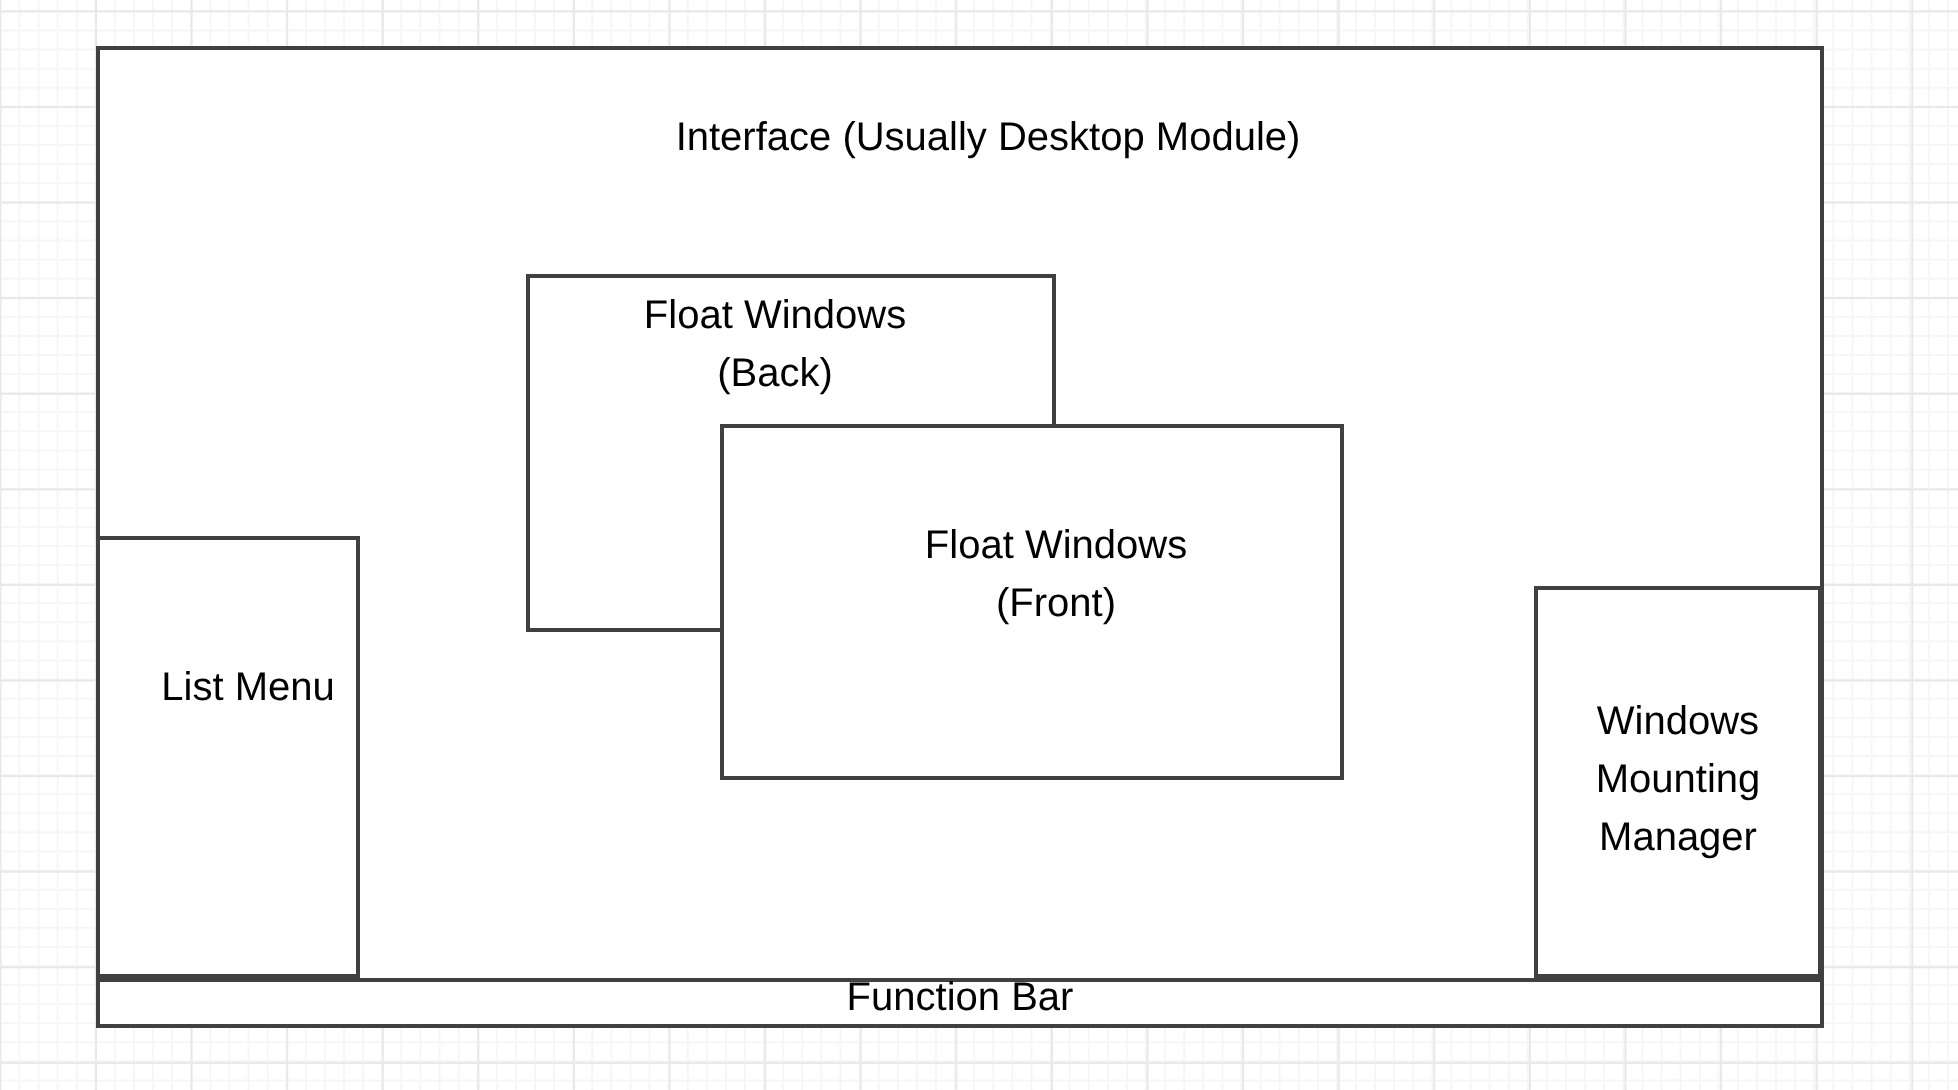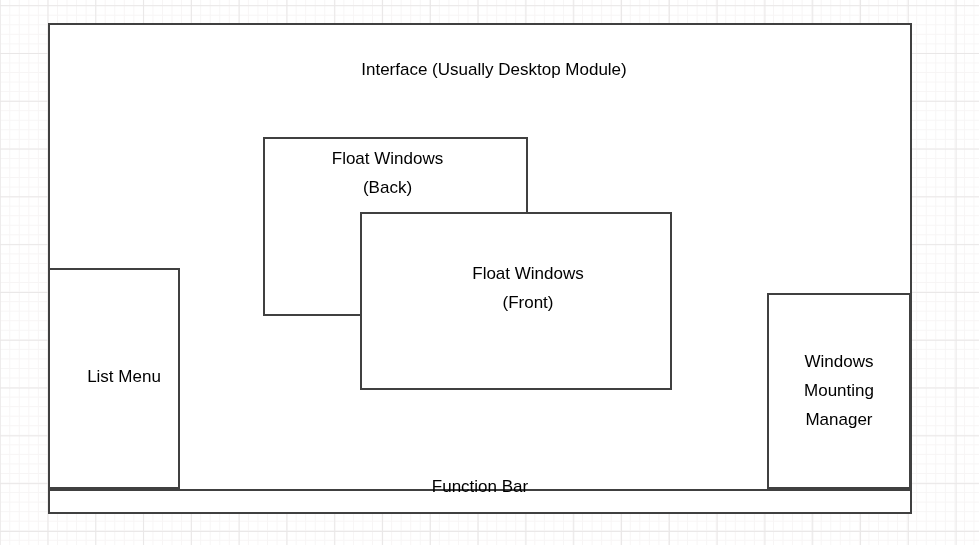--- a/index.html
+++ b/index.html
@@ -33,40 +33,40 @@
   }
   .shape {
     position: absolute;
     box-sizing: border-box;
     background: #ffffff;
     border: 2px solid #404040;
   }
   .lbl {
     position: absolute;
     color: #000000;
-    font-size: 17px;
+    font-size: 20px;
     line-height: 29px;
     text-align: center;
     white-space: pre-line;
     z-index: 10;
     pointer-events: none;
   }
   
   #interface-box   { left: 48px;  top: 23px;  width: 864px; height: 491px; z-index: 1; }
   #interface-label { left: 174px; top: 55px;  width: 640px; }
   #float-back-box  { left: 263px; top: 137px; width: 265px; height: 179px; z-index: 2; }
   #float-back-label{ left: 255px; top: 144px; width: 265px; }
   #float-front-box { left: 360px; top: 212px; width: 312px; height: 178px; z-index: 3; }
   #float-front-label{ left: 384px; top: 259px; width: 288px; }
   #list-menu-box   { left: 48px;  top: 268px; width: 132px; height: 221px; z-index: 2; }
-  #list-menu-label { left: 48px;  top: 362px; width: 152px; }
+  #list-menu-label { left: 48px;  top: 330px; width: 152px; }
   #device-box      { left: 767px; top: 293px; width: 144px; height: 196px; z-index: 2; }
   #device-label    { left: 767px; top: 347px; width: 144px; }
   #function-bar    { left: 48px;  top: 489px; width: 864px; height: 25px; z-index: 2; }
-  #function-label  { left: 48px;  top: 472px; width: 864px; }
+  #function-label  { left: 48px;  top: 485px; width: 864px; }
 </style>
 </head>
 <body>
 
 <div id="canvas">
 
   <div class="shape" id="interface-box"></div>
   <div class="lbl" id="interface-label">Interface (Usually Desktop Module)</div>
 
   <div class="shape" id="float-back-box"></div>

